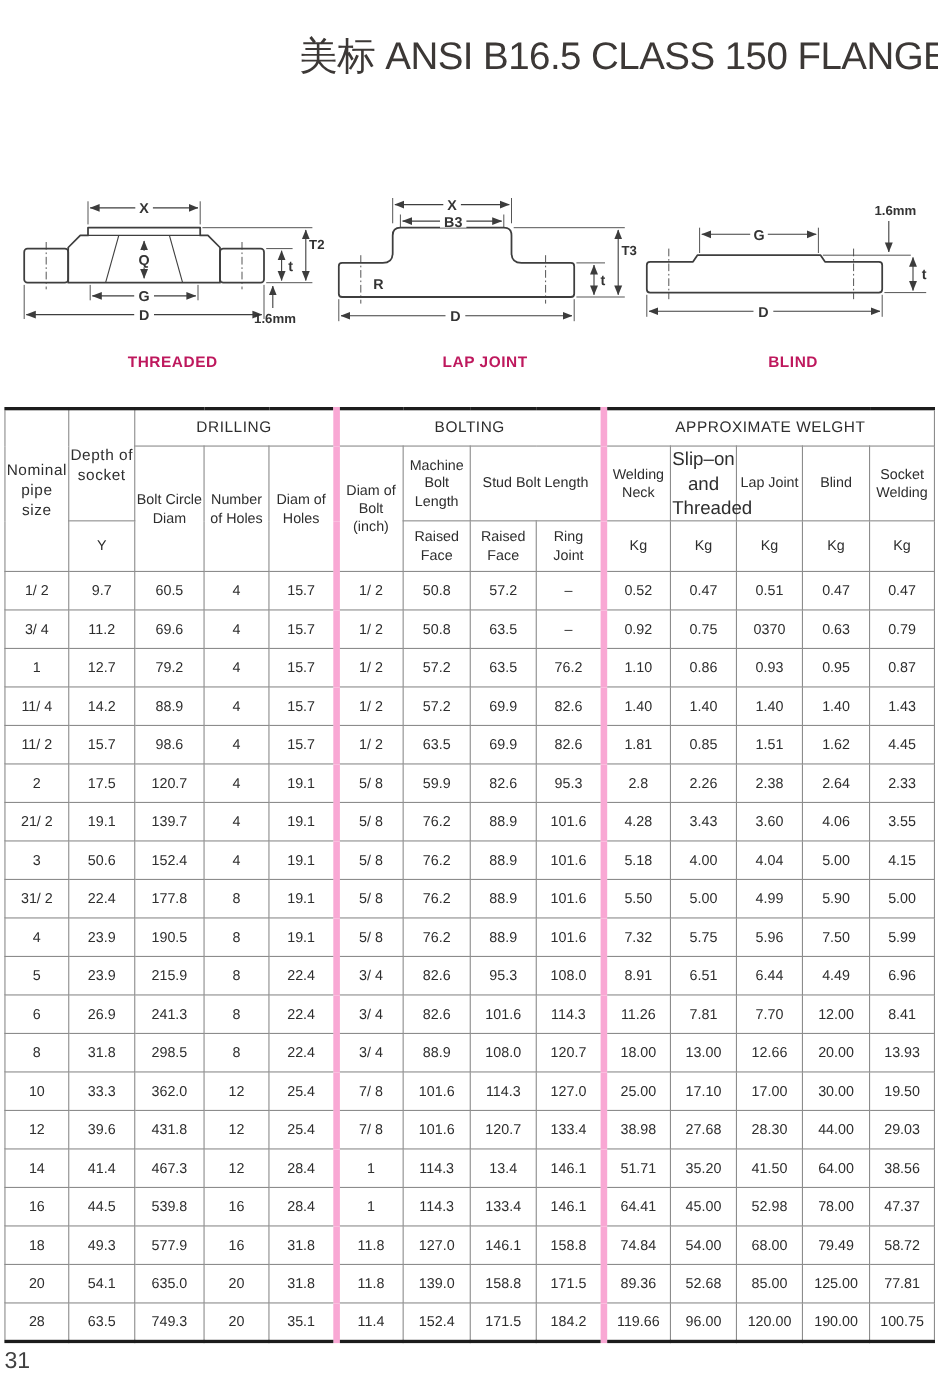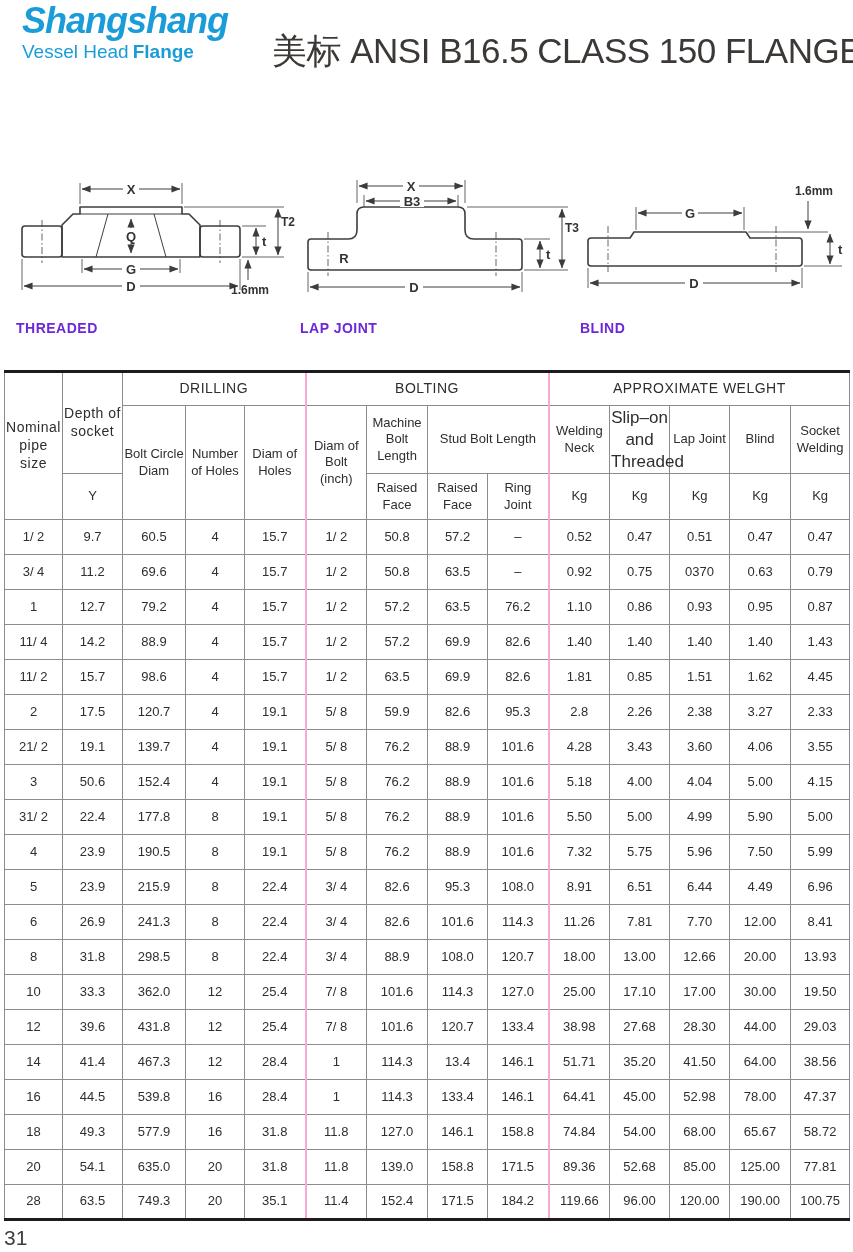--- a/index.html
+++ b/index.html
@@ -18,58 +18,54 @@
   .brand-sub .accent { font-weight:bold; margin-left:4px; }
   
   .page-title {
     position:absolute; left:272px; top:28px; font-size:35px;
     color:#3c3836; white-space:nowrap; letter-spacing:-0.5px;
   }
   
   .figure { position:absolute; top:168px; width:282px; }
   .fig-1 { left:16px; } .fig-2 { left:300px; } .fig-3 { left:580px; }
   .fig-caption {
-    text-align:left; font-size:14px; font-weight:bold; color:#6d28d9;
+    text-align:center; font-size:14px; font-weight:bold; color:#be185d;
     letter-spacing:0.5px; margin-top:2px;
   }
   .oln { fill:none; stroke:#3e3e3e; stroke-width:1.6; stroke-linejoin:round; }
   .dim { stroke:#3e3e3e; stroke-width:1; fill:none; }
   .thin { stroke:#3e3e3e; stroke-width:0.8; fill:none; }
   .cl { stroke:#3e3e3e; stroke-width:0.8; stroke-dasharray:7 2.5 1.5 2.5; }
   .dtxt { font-family:"Liberation Sans",sans-serif; font-size:13px; font-weight:bold; fill:#333; }
   .dtxt-s { font-family:"Liberation Sans",sans-serif; font-size:12px; font-weight:bold; fill:#333; }
   .wbg { fill:#ffffff; }
   
   .spec-table {
     position:absolute; top:370px; left:4px; width:845px;
     border-collapse:collapse; table-layout:fixed;
     border-top:3px solid #1c1c1c; border-bottom:3px solid #1c1c1c;
   }
   .spec-table th, .spec-table td {
     border:1px solid #8c8c8c; font-weight:normal; font-size:13px; color:#2e2e2e;
     text-align:center; vertical-align:middle; padding:1px; line-height:1.28;
   }
-  .spec-table .bl { border-left:2px solid #f9a8d4; }
+  .spec-table .bl { border-left:6px solid #f9a8d4; }
   tr.h1 th { height:34px; font-size:14px; letter-spacing:0.5px; }
   tr.h2 th { height:64px; }
   tr.h3 th { height:46px; }
   .spec-table tbody td { height:35px; }
   th.small { font-size:17px; }
   
   .page-number { position:absolute; left:4px; top:1226px; font-size:21px; color:#404040; }
 </style>
 </head>
 <body>
 
 <div class="page">
 
-  <div class="brand">
-    <div class="brand-name">Shangshang</div>
-    <div class="brand-sub"><span>Vessel Head</span><span class="accent">Flange</span></div>
-  </div>
 
   <div class="page-title">美标 ANSI B16.5 CLASS 150 FLANGES</div>
 
   <div class="figure fig-1">
     <svg width="282" height="146" viewBox="0 0 282 146">
       <defs>
         <marker id="ar1" viewBox="0 0 10 10" refX="9.5" refY="5" markerWidth="9" markerHeight="9" orient="auto-start-reverse">
           <path d="M0,1 L10,5 L0,9 Z" fill="#3c3c3c"></path>
         </marker>
       </defs>
@@ -330,21 +326,21 @@
           <td>120.7</td>
           <td>4</td>
           <td>19.1</td>
           <td class="bl">5/ 8</td>
           <td>59.9</td>
           <td>82.6</td>
           <td>95.3</td>
           <td class="bl">2.8</td>
           <td>2.26</td>
           <td>2.38</td>
-          <td>3.27</td>
+          <td>2.64</td>
           <td>2.33</td>
         </tr>
         <tr>
           <td>21/ 2</td>
           <td>19.1</td>
           <td>139.7</td>
           <td>4</td>
           <td>19.1</td>
           <td class="bl">5/ 8</td>
           <td>76.2</td>
@@ -522,21 +518,21 @@
           <td>577.9</td>
           <td>16</td>
           <td>31.8</td>
           <td class="bl">11.8</td>
           <td>127.0</td>
           <td>146.1</td>
           <td>158.8</td>
           <td class="bl">74.84</td>
           <td>54.00</td>
           <td>68.00</td>
-          <td>65.67</td>
+          <td>79.49</td>
           <td>58.72</td>
         </tr>
         <tr>
           <td>20</td>
           <td>54.1</td>
           <td>635.0</td>
           <td>20</td>
           <td>31.8</td>
           <td class="bl">11.8</td>
           <td>139.0</td>

